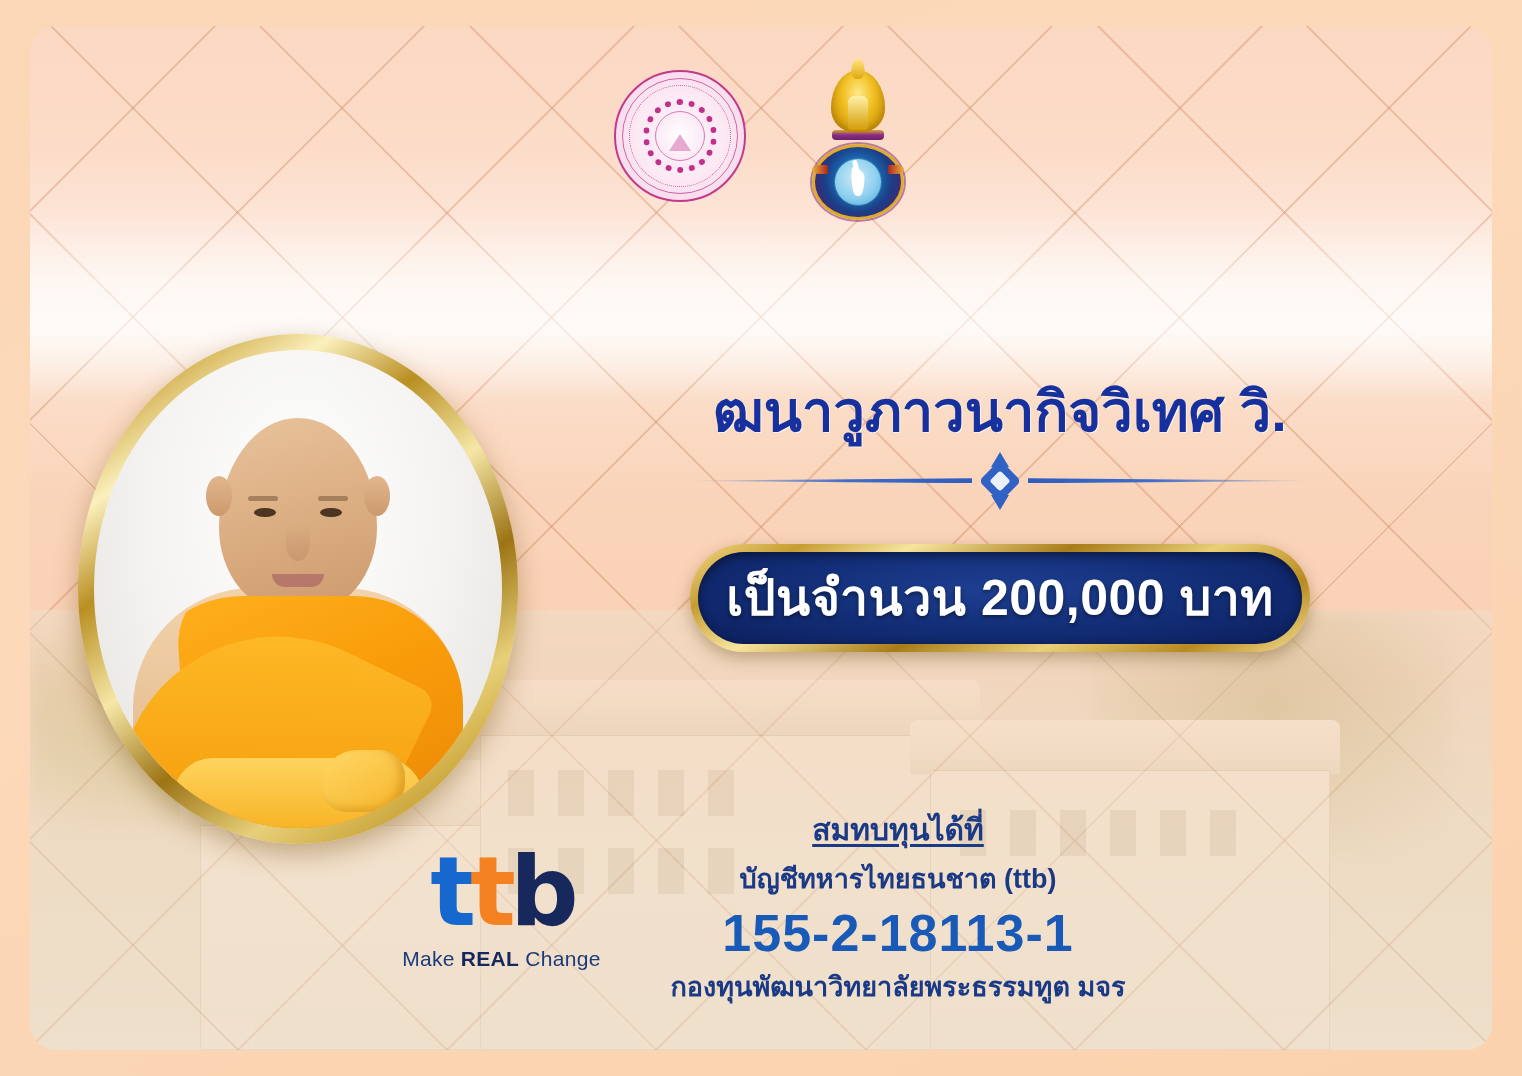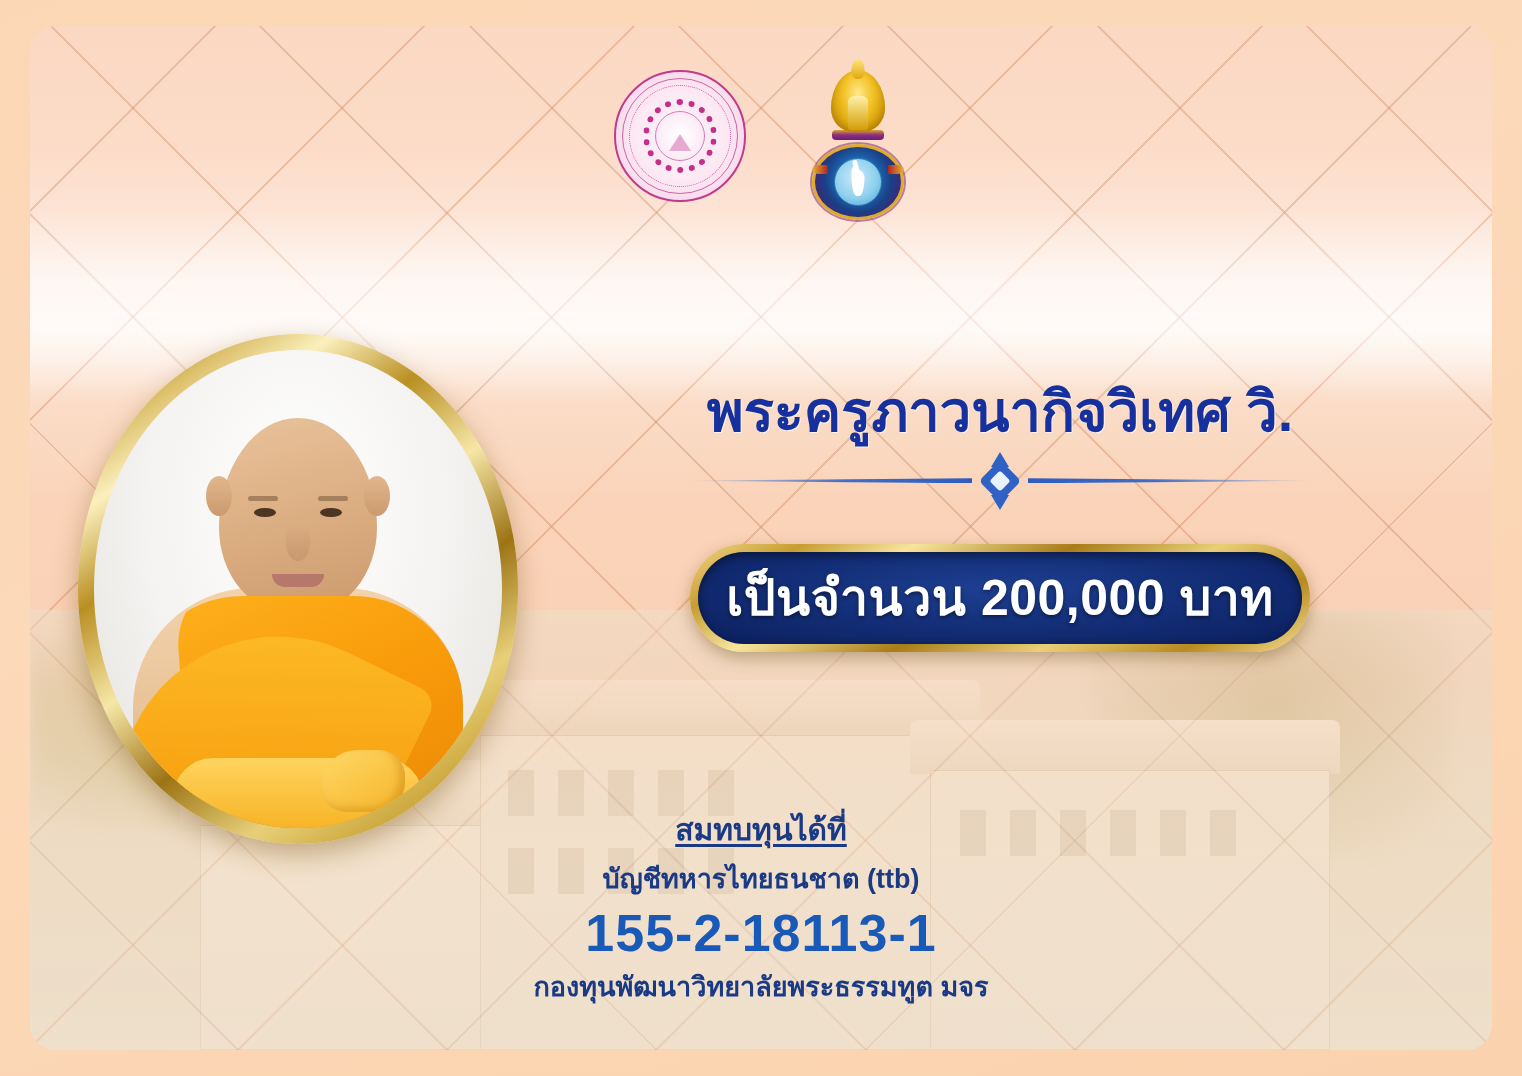--- a/index.html
+++ b/index.html
@@ -603,21 +603,21 @@
           <div class="pf-robe-main"></div>
           <div class="pf-robe-sash"></div>
           <div class="pf-robe-fold"></div>
           <div class="pf-robe-knot"></div>
         </div>
       </div>
     </div>
 
     <div class="right-col">
 
-      <div class="honoree-name">พระครูภาวนากิจวิเทศ วิ.</div>
+      <div class="honoree-name">ฒนาวูภาวนากิจวิเทศ วิ.</div>
 
       <div class="divider">
         <div class="div-line"></div>
         <div class="div-gem">
           <span class="gem-spike up"></span>
           <span class="gem-spike dn"></span>
         </div>
         <div class="div-line right"></div>
       </div>
 
@@ -627,20 +627,24 @@
           <div class="amount-inner">
             <span class="amount-text">เป็นจำนวน 200,000 บาท</span>
           </div>
         </div>
       </div>
 
     </div>
 
     <div class="footer">
 
+      <div class="ttb-logo">
+        <div class="ttb-mark"><span class="ttb-t1">t</span><span class="ttb-t2">t</span><span class="ttb-b">b</span></div>
+        <div class="ttb-tag"><span>Make </span><b>REAL</b><span> Change</span></div>
+      </div>
 
       <div class="donate-block">
         <div class="donate-title">สมทบทุนได้ที่</div>
         <div class="donate-bank">บัญชีทหารไทยธนชาต (ttb)</div>
         <div class="donate-acct">155-2-18113-1</div>
         <div class="donate-fund">กองทุนพัฒนาวิทยาลัยพระธรรมทูต มจร</div>
       </div>
 
     </div>
 

